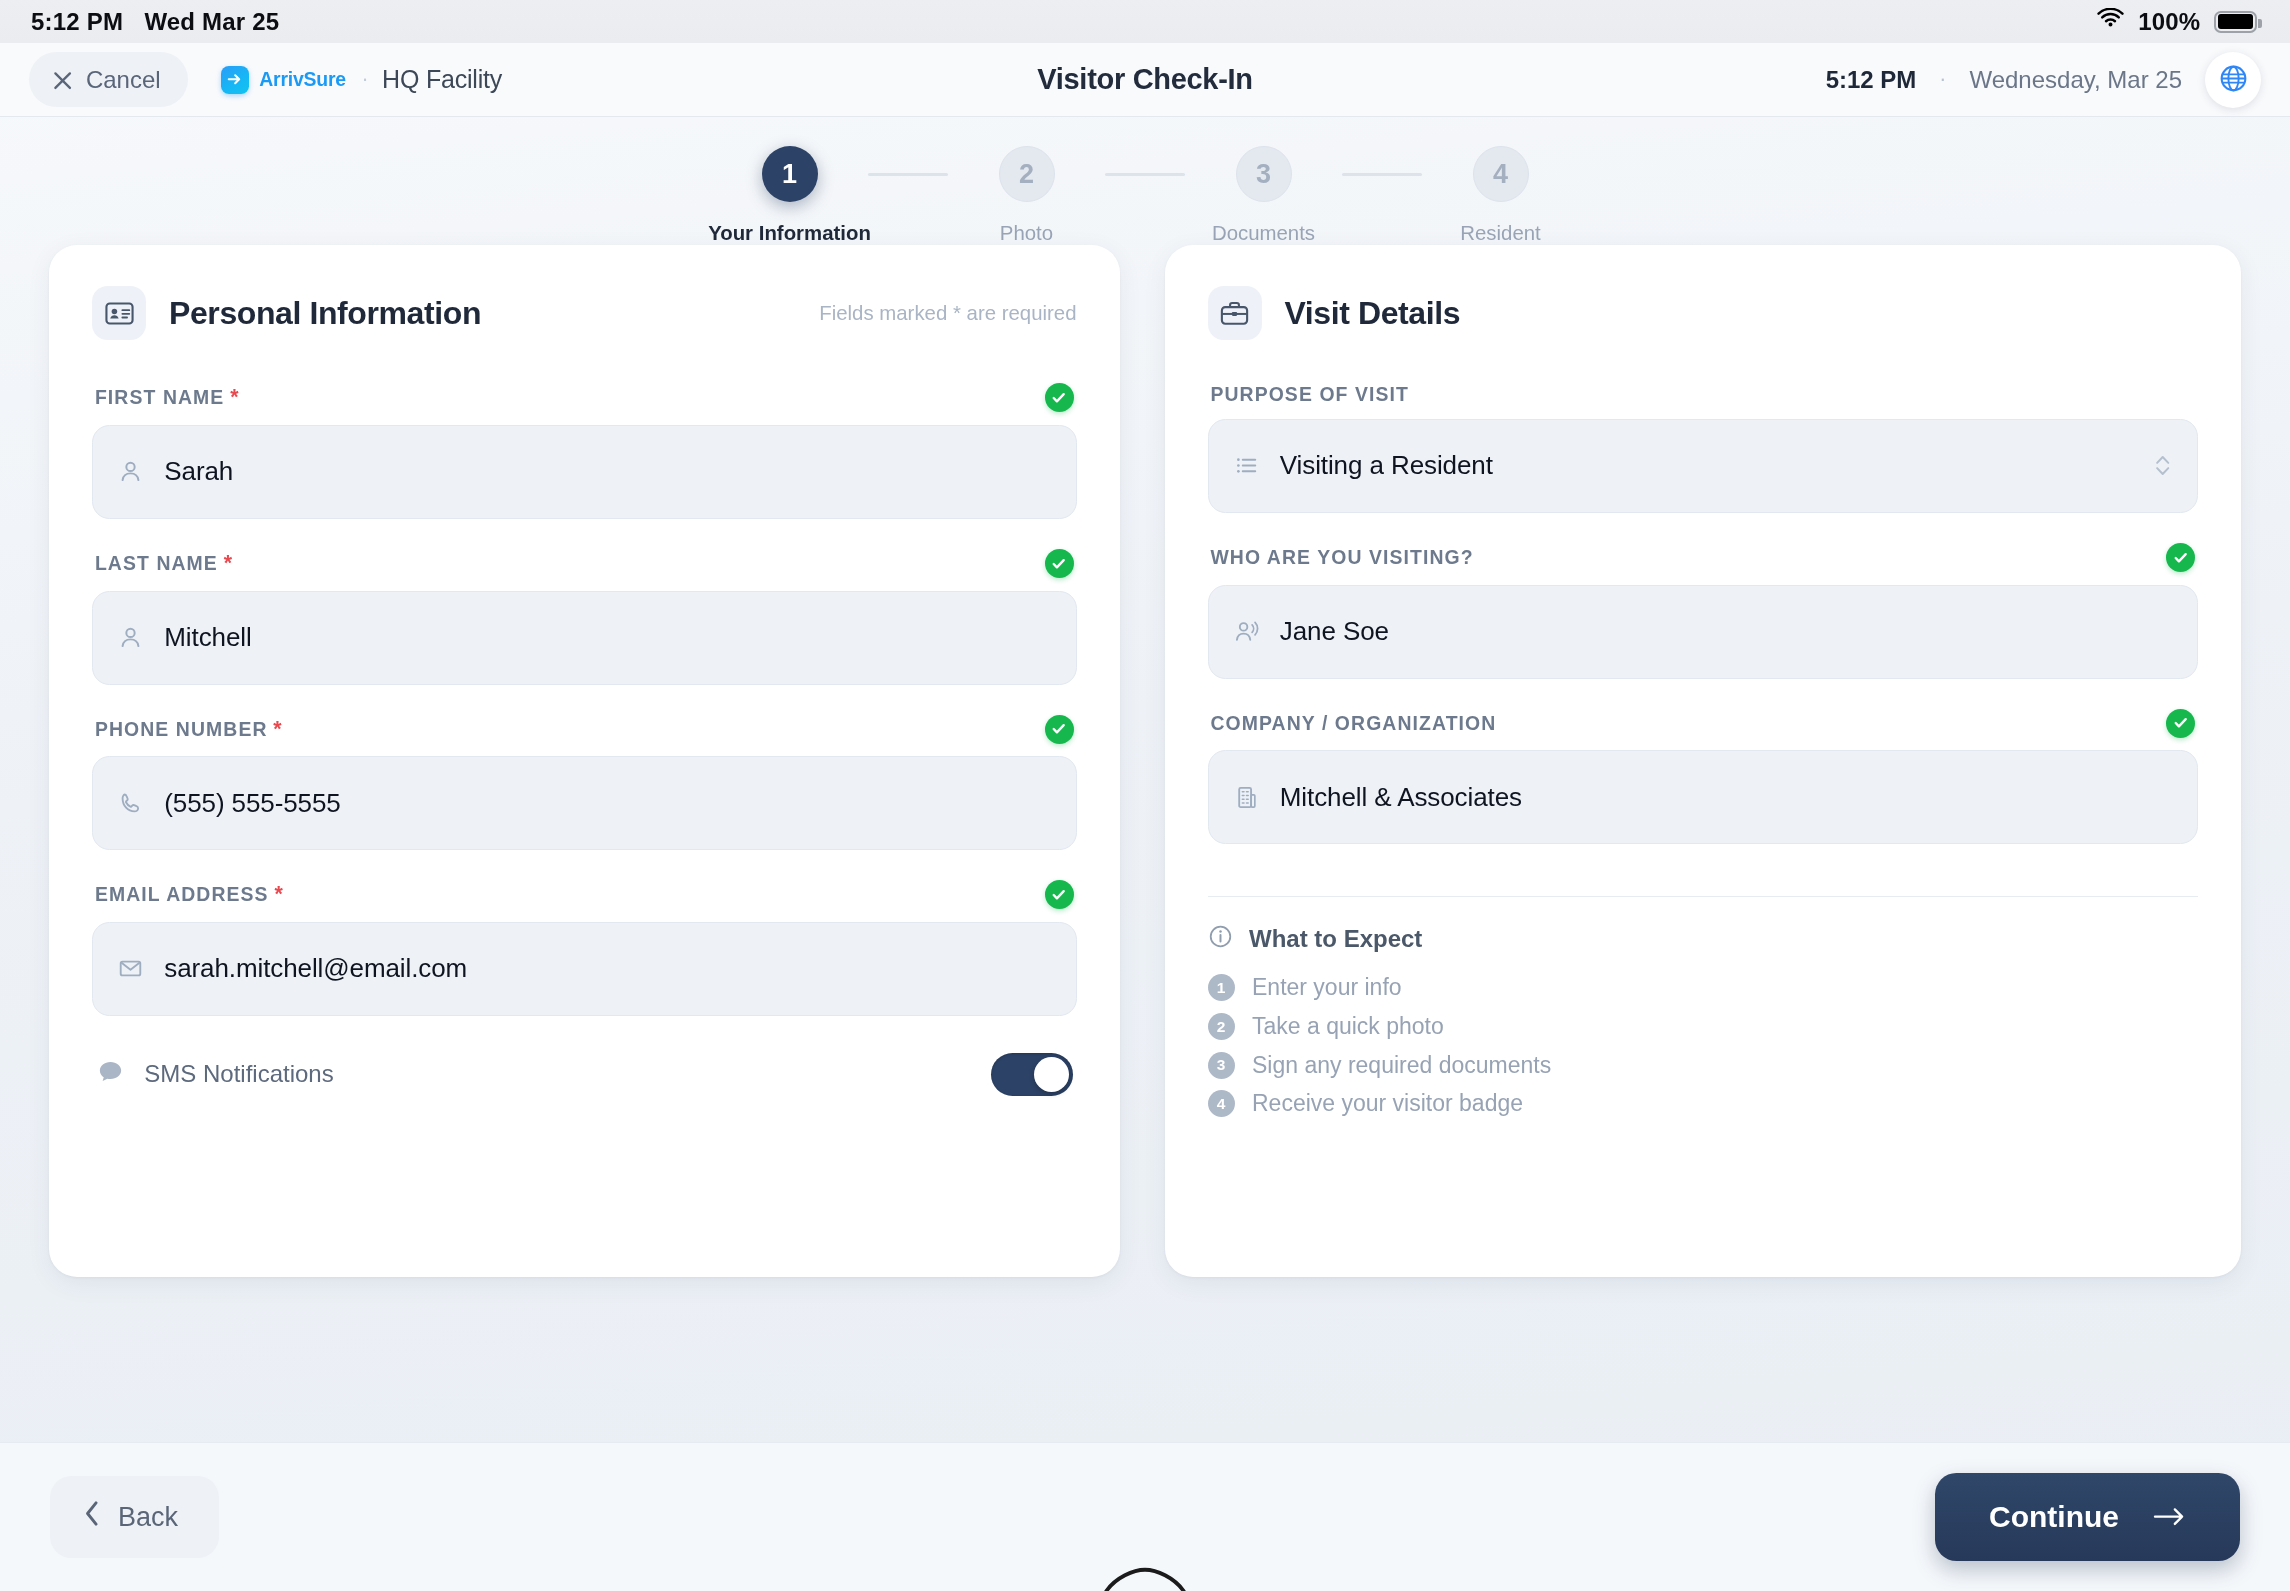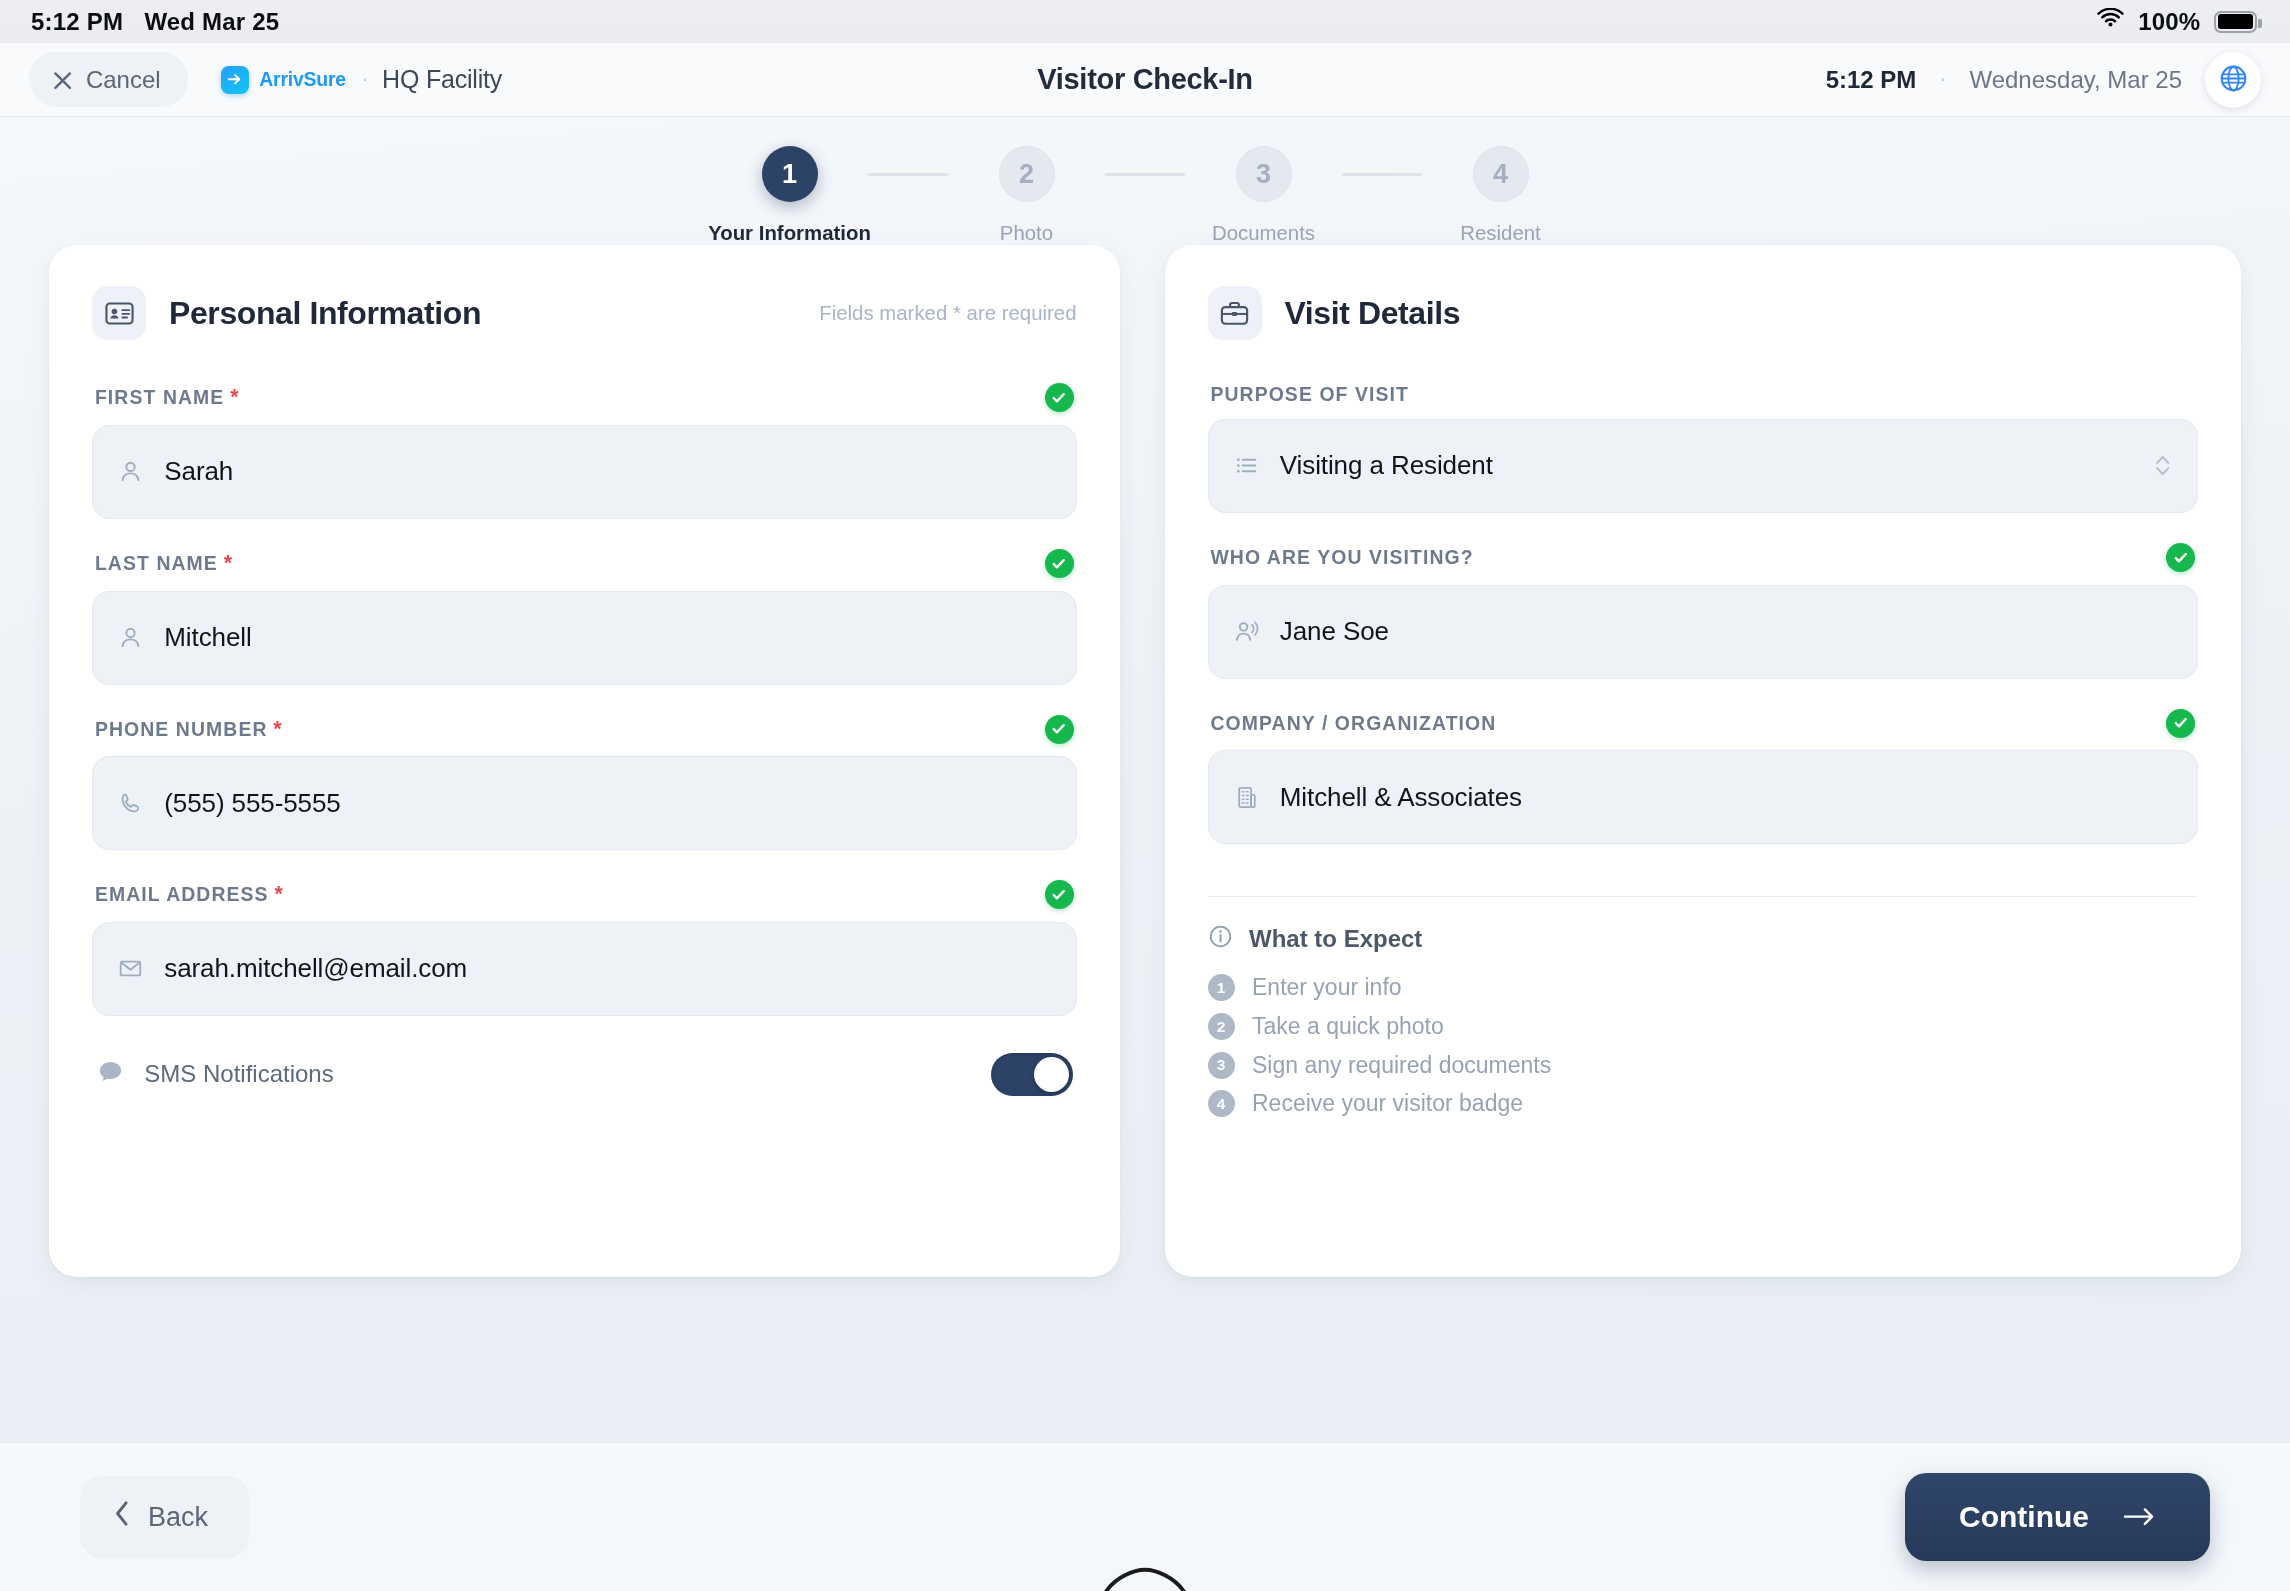--- a/index.html
+++ b/index.html
@@ -184,21 +184,21 @@
     display: flex; align-items: center; justify-content: center;
   }
   .wte-text { font-size: 23px; color: #97a3b4; }
 
   
   .footer {
     flex: 0 0 149px;
     background: rgba(248,250,252,.8);
     border-top: 1px solid #e6ebf2;
     display: flex; align-items: center;
-    padding: 0 80px;
+    padding: 0 50px;
   }
   .back-btn {
     display: flex; align-items: center; gap: 15.5px;
     background: #eef1f6; border: none; border-radius: 21.3px;
     padding: 23px 41px 23px 33px;
     font-size: 27px; color: #5a6678; font-family: inherit; cursor: pointer;
   }
   .continue-btn {
     margin-left: auto; display: flex; align-items: center; gap: 34px;
     background: linear-gradient(180deg,#2f4769 0%, #27395a 100%);

